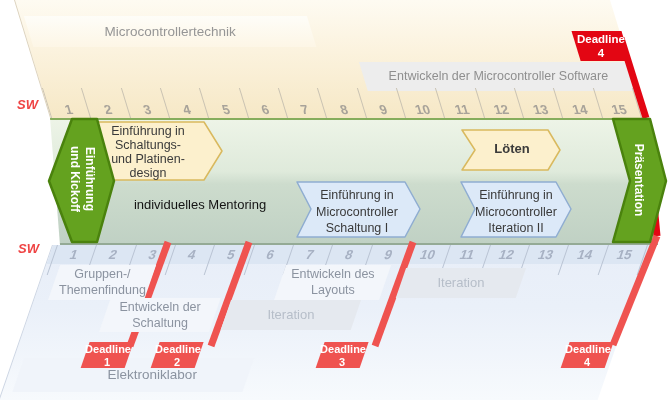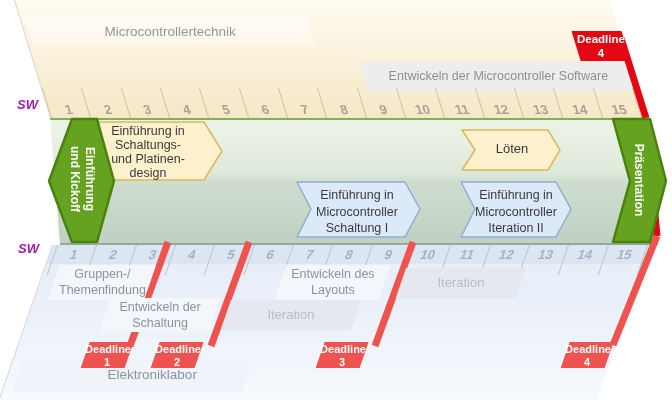--- a/index.html
+++ b/index.html
@@ -69,29 +69,29 @@
   .dl-bot .cs-bot{font-size:11px;font-weight:bold;color:#fff;line-height:12.5px;padding-top:1px;}
   #dl1{left:71px;} #dl2{left:141px;} #dl3{left:306px;} #dl4b{left:551px;}
 
   
   #svg-lines{left:0;top:0;z-index:3;pointer-events:none;}
   #svg-shapes{left:0;top:0;z-index:5;pointer-events:none;}
 
   
   .boxtext{z-index:6;text-align:center;color:#3a3a3a;pointer-events:none;}
   #t-yellow1{left:86px;top:124px;width:124px;font-size:12.5px;line-height:14px;}
-  #t-loeten{left:470px;top:141px;width:84px;font-size:13px;}
+  #t-loeten{left:470px;top:141px;width:84px;font-size:13px;font-weight:bold;}
   #t-blue1{left:305px;top:187px;width:104px;font-size:12.5px;line-height:16.5px;}
   #t-blue2{left:468px;top:187px;width:96px;font-size:12.5px;line-height:16.5px;}
   #t-mentoring{left:110px;top:197px;width:180px;font-size:13px;color:#141414;}
   .greentext{z-index:6;text-align:center;color:#fff;font-weight:bold;font-size:12px;
     transform:rotate(90deg);pointer-events:none;}
   #t-greenL{left:23px;top:164px;width:118px;height:30px;line-height:15px;}
   #t-greenR{left:579px;top:169px;width:120px;height:22px;line-height:22px;}
-  .sw{z-index:6;font-size:13px;font-weight:bold;font-style:italic;color:#a21caf;}
+  .sw{z-index:6;font-size:13px;font-weight:bold;font-style:italic;color:#ef4444;}
   #sw-top{left:17px;top:97px;} #sw-bottom{left:18px;top:241px;}
 </style>
 </head>
 <body>
 
 <div class="stage">
 
   <div class="abs" id="sec-top-bg">
     <div class="abs strip-micro">
       <span class="cs-top">Microcontrollertechnik</span>
@@ -270,20 +270,21 @@
   <div class="abs boxtext" id="t-blue1">
     <span>Einführung in</span><br>
     <span>Microcontroller</span><br>
     <span>Schaltung I</span>
   </div>
   <div class="abs boxtext" id="t-blue2">
     <span>Einführung in</span><br>
     <span>Microcontroller</span><br>
     <span>Iteration II</span>
   </div>
+  <div class="abs boxtext" id="t-mentoring">individuelles Mentoring</div>
 
   <div class="abs greentext" id="t-greenL">
     <span>Einführung</span><br>
     <span>und Kickoff</span>
   </div>
   <div class="abs greentext" id="t-greenR">Präsentation</div>
 
   <div class="abs sw" id="sw-top">SW</div>
   <div class="abs sw" id="sw-bottom">SW</div>
 </div>

